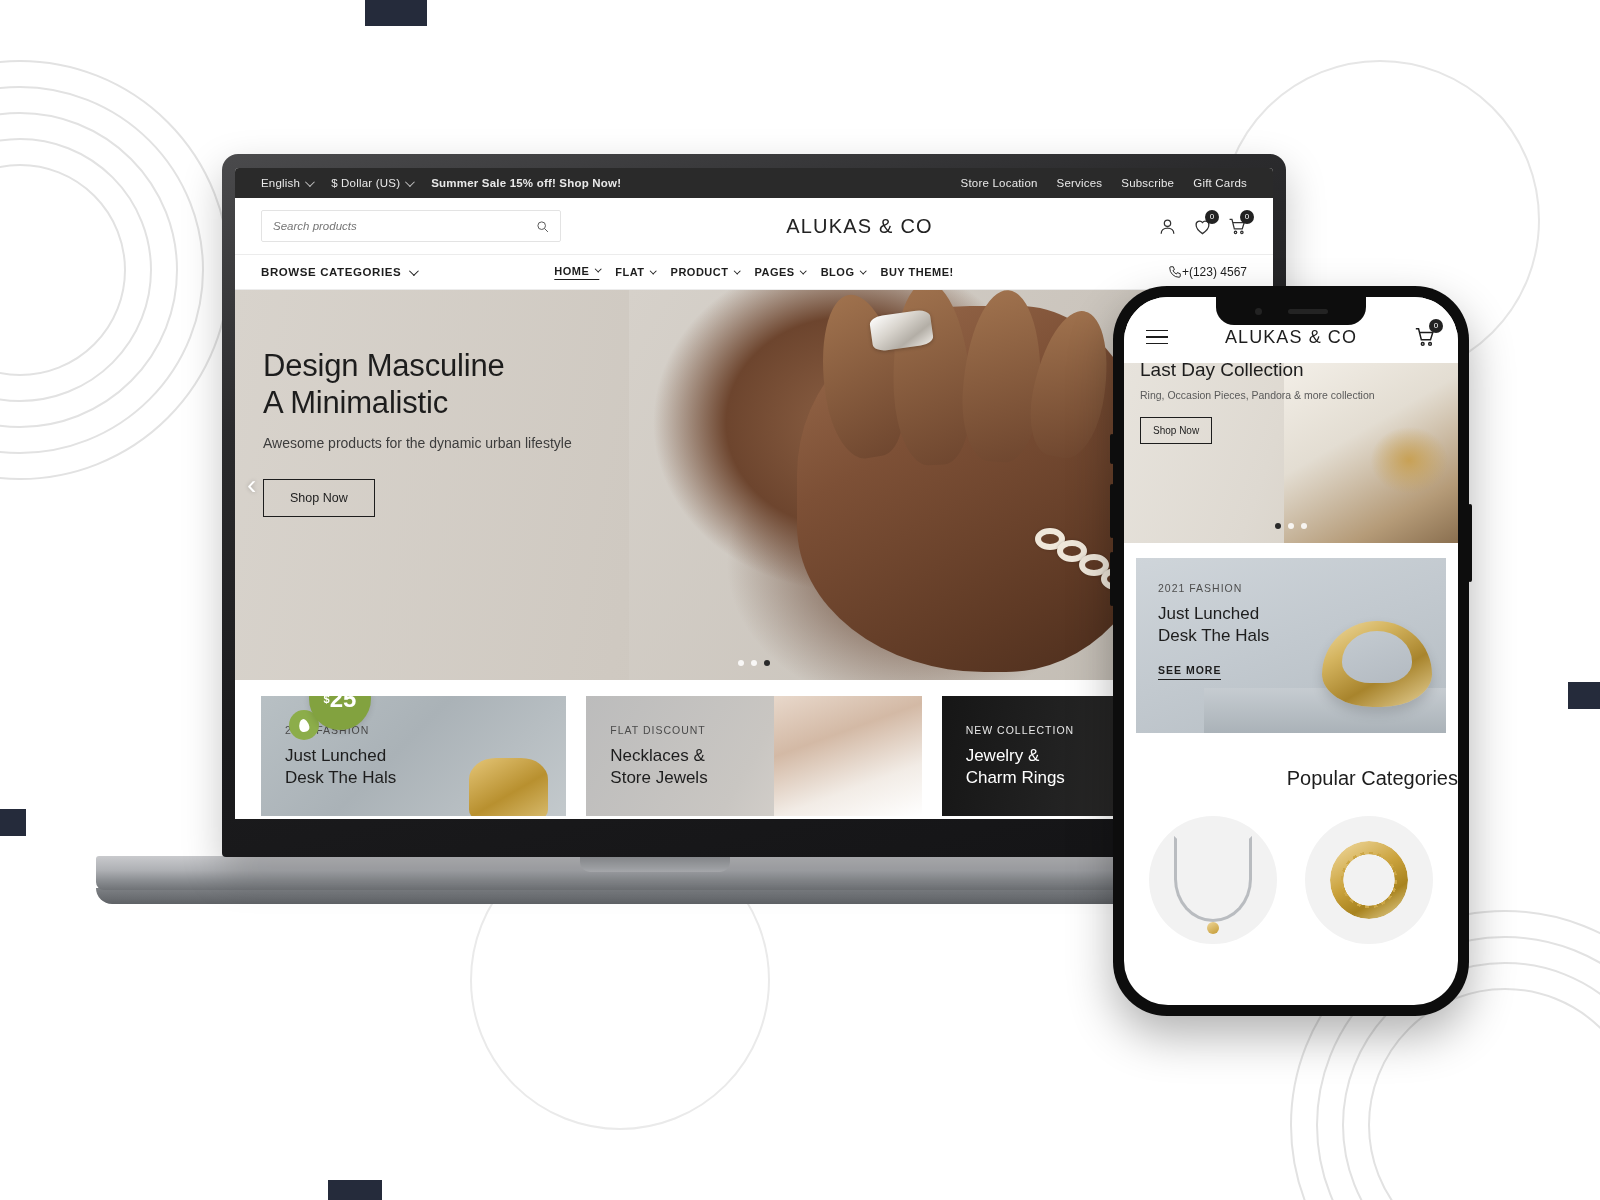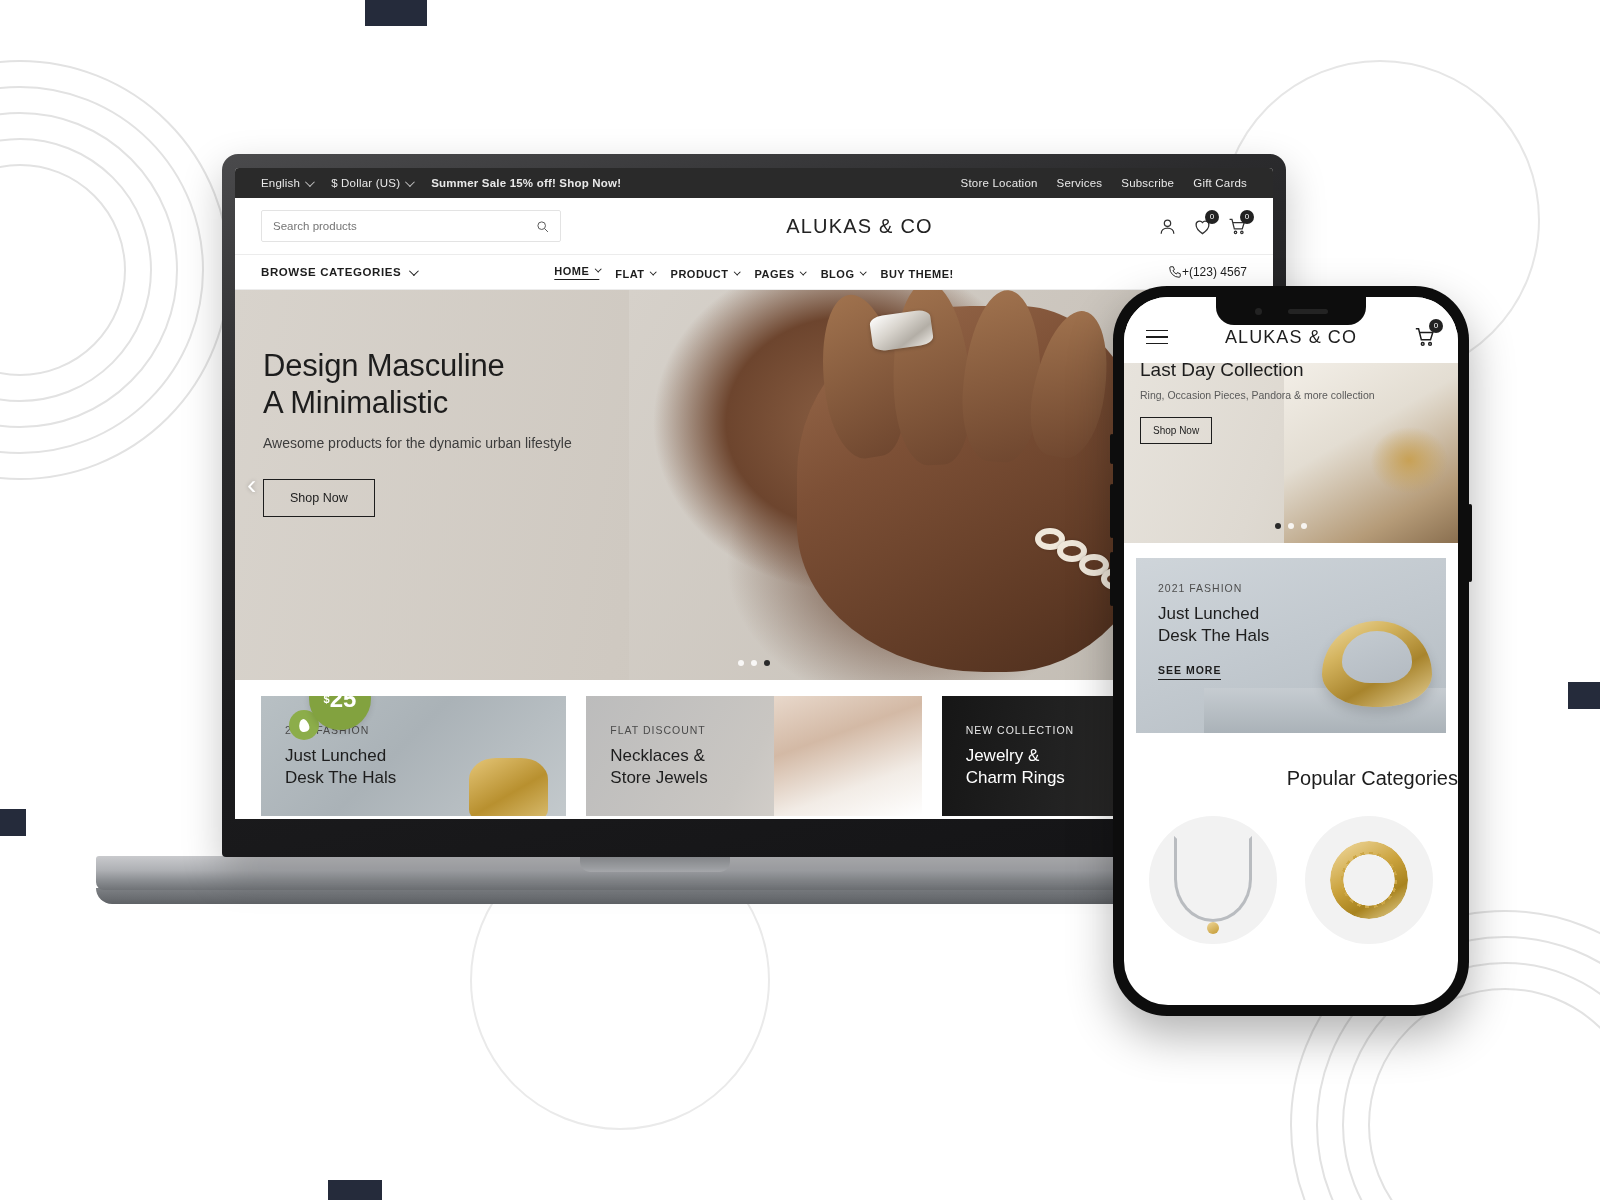--- a/index.html
+++ b/index.html
@@ -88,40 +88,40 @@
   .headerbar {
     height:56px; background:#fff; display:flex; align-items:center;
     padding: 0 26px; justify-content:space-between;
   }
   .search-box {
     width:300px; height:32px; border:1px solid #e3e3e3; border-radius:2px;
     display:flex; align-items:center; padding: 0 11px; gap:8px;
   }
   .search-box input {
     border:0; outline:0; flex:1; font-size:11.5px; color:#9a9a9a;
-    font-family:"Liberation Sans",sans-serif; background:transparent;
+    font-family:"Liberation Sans",sans-serif; background:transparent;font-style:italic;
   }
   .search-ic { width:13px; height:13px; }
   .brand { font-size:20px; letter-spacing:1.2px; color:#222; font-weight:400;
            font-family:"Liberation Sans",sans-serif; }
   .hdr-icons { display:flex; align-items:center; gap:16px; }
   .ic-wrap { position:relative; width:19px; height:19px; }
   .badge {
     position:absolute; right:-7px; top:-7px; width:14px; height:14px; border-radius:50%;
     background:#222; color:#fff; font-size:8px; line-height:14px; text-align:center;
   }
 
   .navbar {
     height:36px; border-top:1px solid #ececec; border-bottom:1px solid #ececec;
     display:flex; align-items:center; padding:0 26px; justify-content:space-between;
     background:#fff;
   }
   .browse { font-size:11.5px; font-weight:700; letter-spacing:.6px; color:#1d1d1d;
             display:flex; align-items:center; gap:8px; }
-  .menu { display:flex; align-items:flex-end; gap:16px; position:absolute; left:50%; transform:translateX(-50%); }
+  .menu { display:flex; align-items:center; gap:16px; position:absolute; left:50%; transform:translateX(-50%); }
   .mi { font-size:11px; font-weight:700; letter-spacing:.5px; color:#1d1d1d;
         display:flex; align-items:center; gap:5px; cursor:pointer; }
   .mi.active { border-bottom:1.5px solid #1d1d1d; padding-bottom:2px; }
   .phone-no { display:flex; align-items:center; gap:0; font-size:12px; color:#1d1d1d; }
 
   
   .hero {
     position:relative; height:390px; overflow:hidden;
     background: linear-gradient(100deg,#d8d3cc 0%, #cfc9c1 40%, #c2bcb4 100%);
   }

